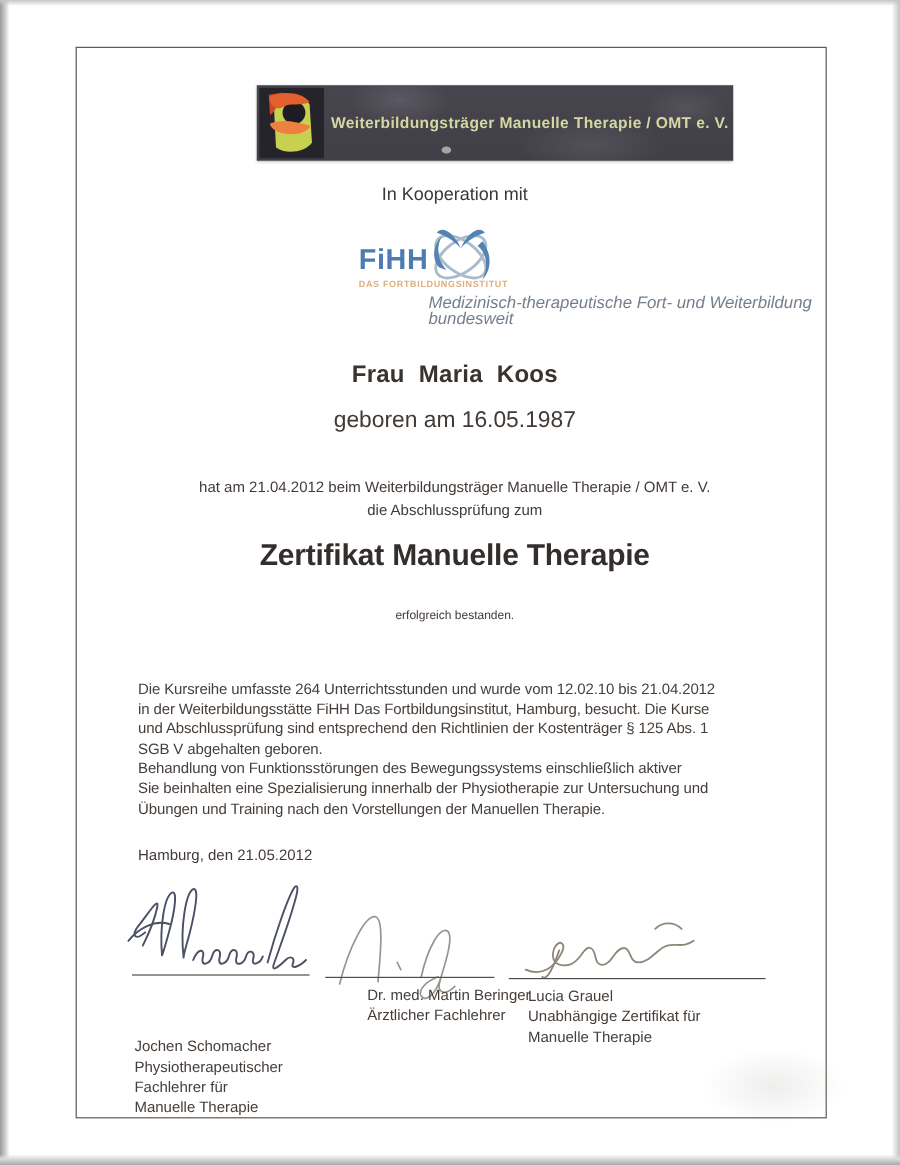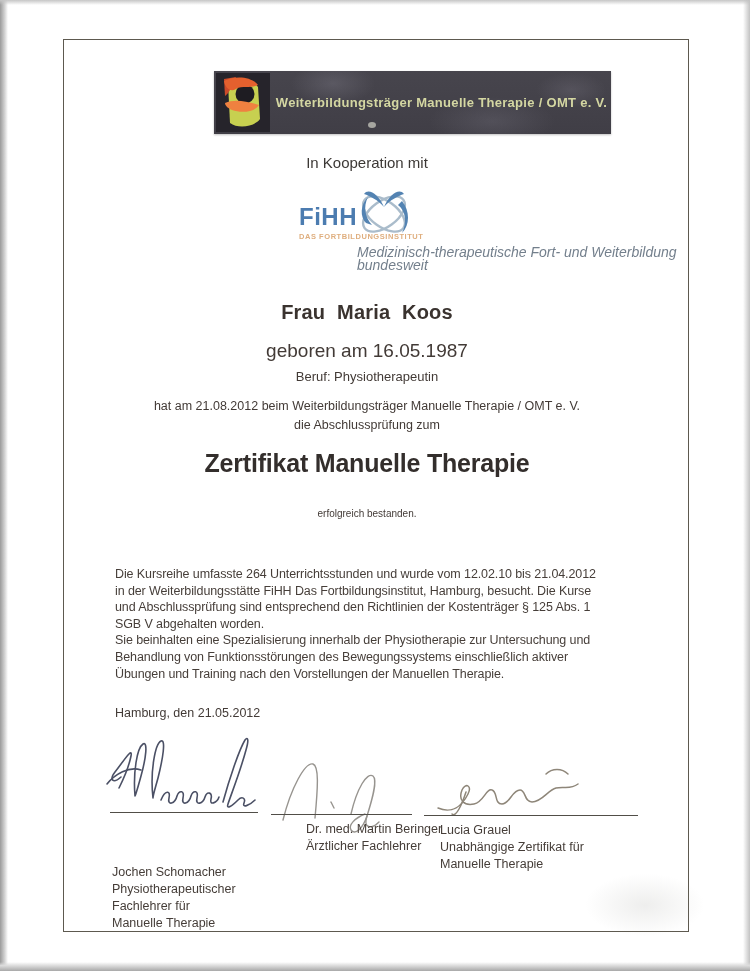--- a/index.html
+++ b/index.html
@@ -26,21 +26,21 @@
       radial-gradient(50px 25px at 90% 30%,rgba(125,122,135,0.28),rgba(0,0,0,0) 70%),
       linear-gradient(#47454d,#403e46);
     box-shadow:0 1px 2px rgba(0,0,0,0.25);margin-left:44px;}
   .banner-logo{position:absolute;left:2px;top:2px;width:54px;height:59px;}
   .banner-title{flex:1;margin-left:58px;text-align:center;font-size:13px;font-weight:bold;
     letter-spacing:0.3px;color:#d4d7a2;}
   .banner-artifact{position:absolute;left:368px;top:122px;width:8px;height:6px;border-radius:50%;
     background:#b9b9b0;opacity:0.85;}
 
   .center-col{position:absolute;left:0;top:0;width:734px;height:100%;}
-  .cline{position:absolute;left:0;width:100%;text-align:center;}
+  .cline{position:absolute;left:0;width:100%;text-align:center;padding-left:12px;}
 
   .kooperation{top:154px;font-size:15px;color:#3c3835;}
 
   
   .fihh-word{position:absolute;left:299px;top:203px;font-size:24px;font-weight:bold;color:#4c7cb0;letter-spacing:0.5px;}
   .fihh-sub{position:absolute;left:299px;top:232px;font-size:7.5px;letter-spacing:0.55px;color:#dfae7e;font-weight:bold;}
   .fihh-symbol{position:absolute;left:356px;top:185px;}
   .fihh-tagline{position:absolute;left:357px;top:246px;font-size:14px;font-style:italic;color:#737f8c;line-height:13px;}
 
   .recipient{top:301px;font-size:20px;font-weight:bold;word-spacing:6px;color:#3a332f;letter-spacing:0.2px;}
@@ -82,23 +82,22 @@
       <path d="M9,30 C18,26 30,28 43,32 C38,40 24,40 16,37 C11,35 9,32 9,30 Z" fill="#ef8140"></path>
     </svg>
     <div class="banner-title">Weiterbildungsträger Manuelle Therapie / OMT e. V.</div>
   </div>
   <div class="banner-artifact"></div>
 
   <div class="center-col">
     <div class="cline kooperation">In Kooperation mit</div>
     <div class="cline recipient">Frau Maria Koos</div>
     <div class="cline birth">geboren am 16.05.1987</div>
-    <div class="cline beruf">Beruf: Physiotherapeutin</div>
     <div class="cline statement">
-      <div>hat am 21.08.2012 beim Weiterbildungsträger Manuelle Therapie / OMT e. V.</div>
+      <div>hat am 21.04.2012 beim Weiterbildungsträger Manuelle Therapie / OMT e. V.</div>
       <div>die Abschlussprüfung zum</div>
     </div>
     <div class="cline cert-title">Zertifikat Manuelle Therapie</div>
     <div class="cline result">erfolgreich bestanden.</div>
   </div>
 
   <div>
     <div class="fihh-word">FiHH</div>
     <div class="fihh-sub">DAS FORTBILDUNGSINSTITUT</div>
     <svg class="fihh-symbol" viewBox="0 0 56 54" width="56" height="54">
@@ -116,23 +115,23 @@
     <div class="fihh-tagline">
       <div>Medizinisch-therapeutische Fort- und Weiterbildung</div>
       <div>bundesweit</div>
     </div>
   </div>
 
   <div class="body-par">
     <div>Die Kursreihe umfasste 264 Unterrichtsstunden und wurde vom 12.02.10 bis 21.04.2012</div>
     <div>in der Weiterbildungsstätte FiHH Das Fortbildungsinstitut, Hamburg, besucht. Die Kurse</div>
     <div>und Abschlussprüfung sind entsprechend den Richtlinien der Kostenträger § 125 Abs. 1</div>
-    <div>SGB V abgehalten worden.</div>
+    <div>SGB V abgehalten geboren.</div>
+    <div>Behandlung von Funktionsstörungen des Bewegungssystems einschließlich aktiver</div>
     <div>Sie beinhalten eine Spezialisierung innerhalb der Physiotherapie zur Untersuchung und</div>
-    <div>Behandlung von Funktionsstörungen des Bewegungssystems einschließlich aktiver</div>
     <div>Übungen und Training nach den Vorstellungen der Manuellen Therapie.</div>
   </div>
 
   <div class="place-date">Hamburg, den 21.05.2012</div>
 
   <svg class="autograph" style="left:105px;top:732px;" width="160" height="86" viewBox="0 0 160 86" fill="none" stroke="#4b5065" stroke-width="1.6" stroke-linecap="round">
     <path d="M16,45 C8,52 4,48 10,40 C18,30 28,14 26,24 C24,34 18,48 14,56"></path>
     <path d="M2,52 C10,42 24,34 36,38"></path>
     <path d="M30,64 C28,40 32,16 38,12 C43,9 41,26 36,44 C33,55 31,62 30,64"></path>
     <path d="M48,66 C45,40 50,12 56,9 C61,7 58,26 53,46 C50,57 48,63 48,66"></path>

